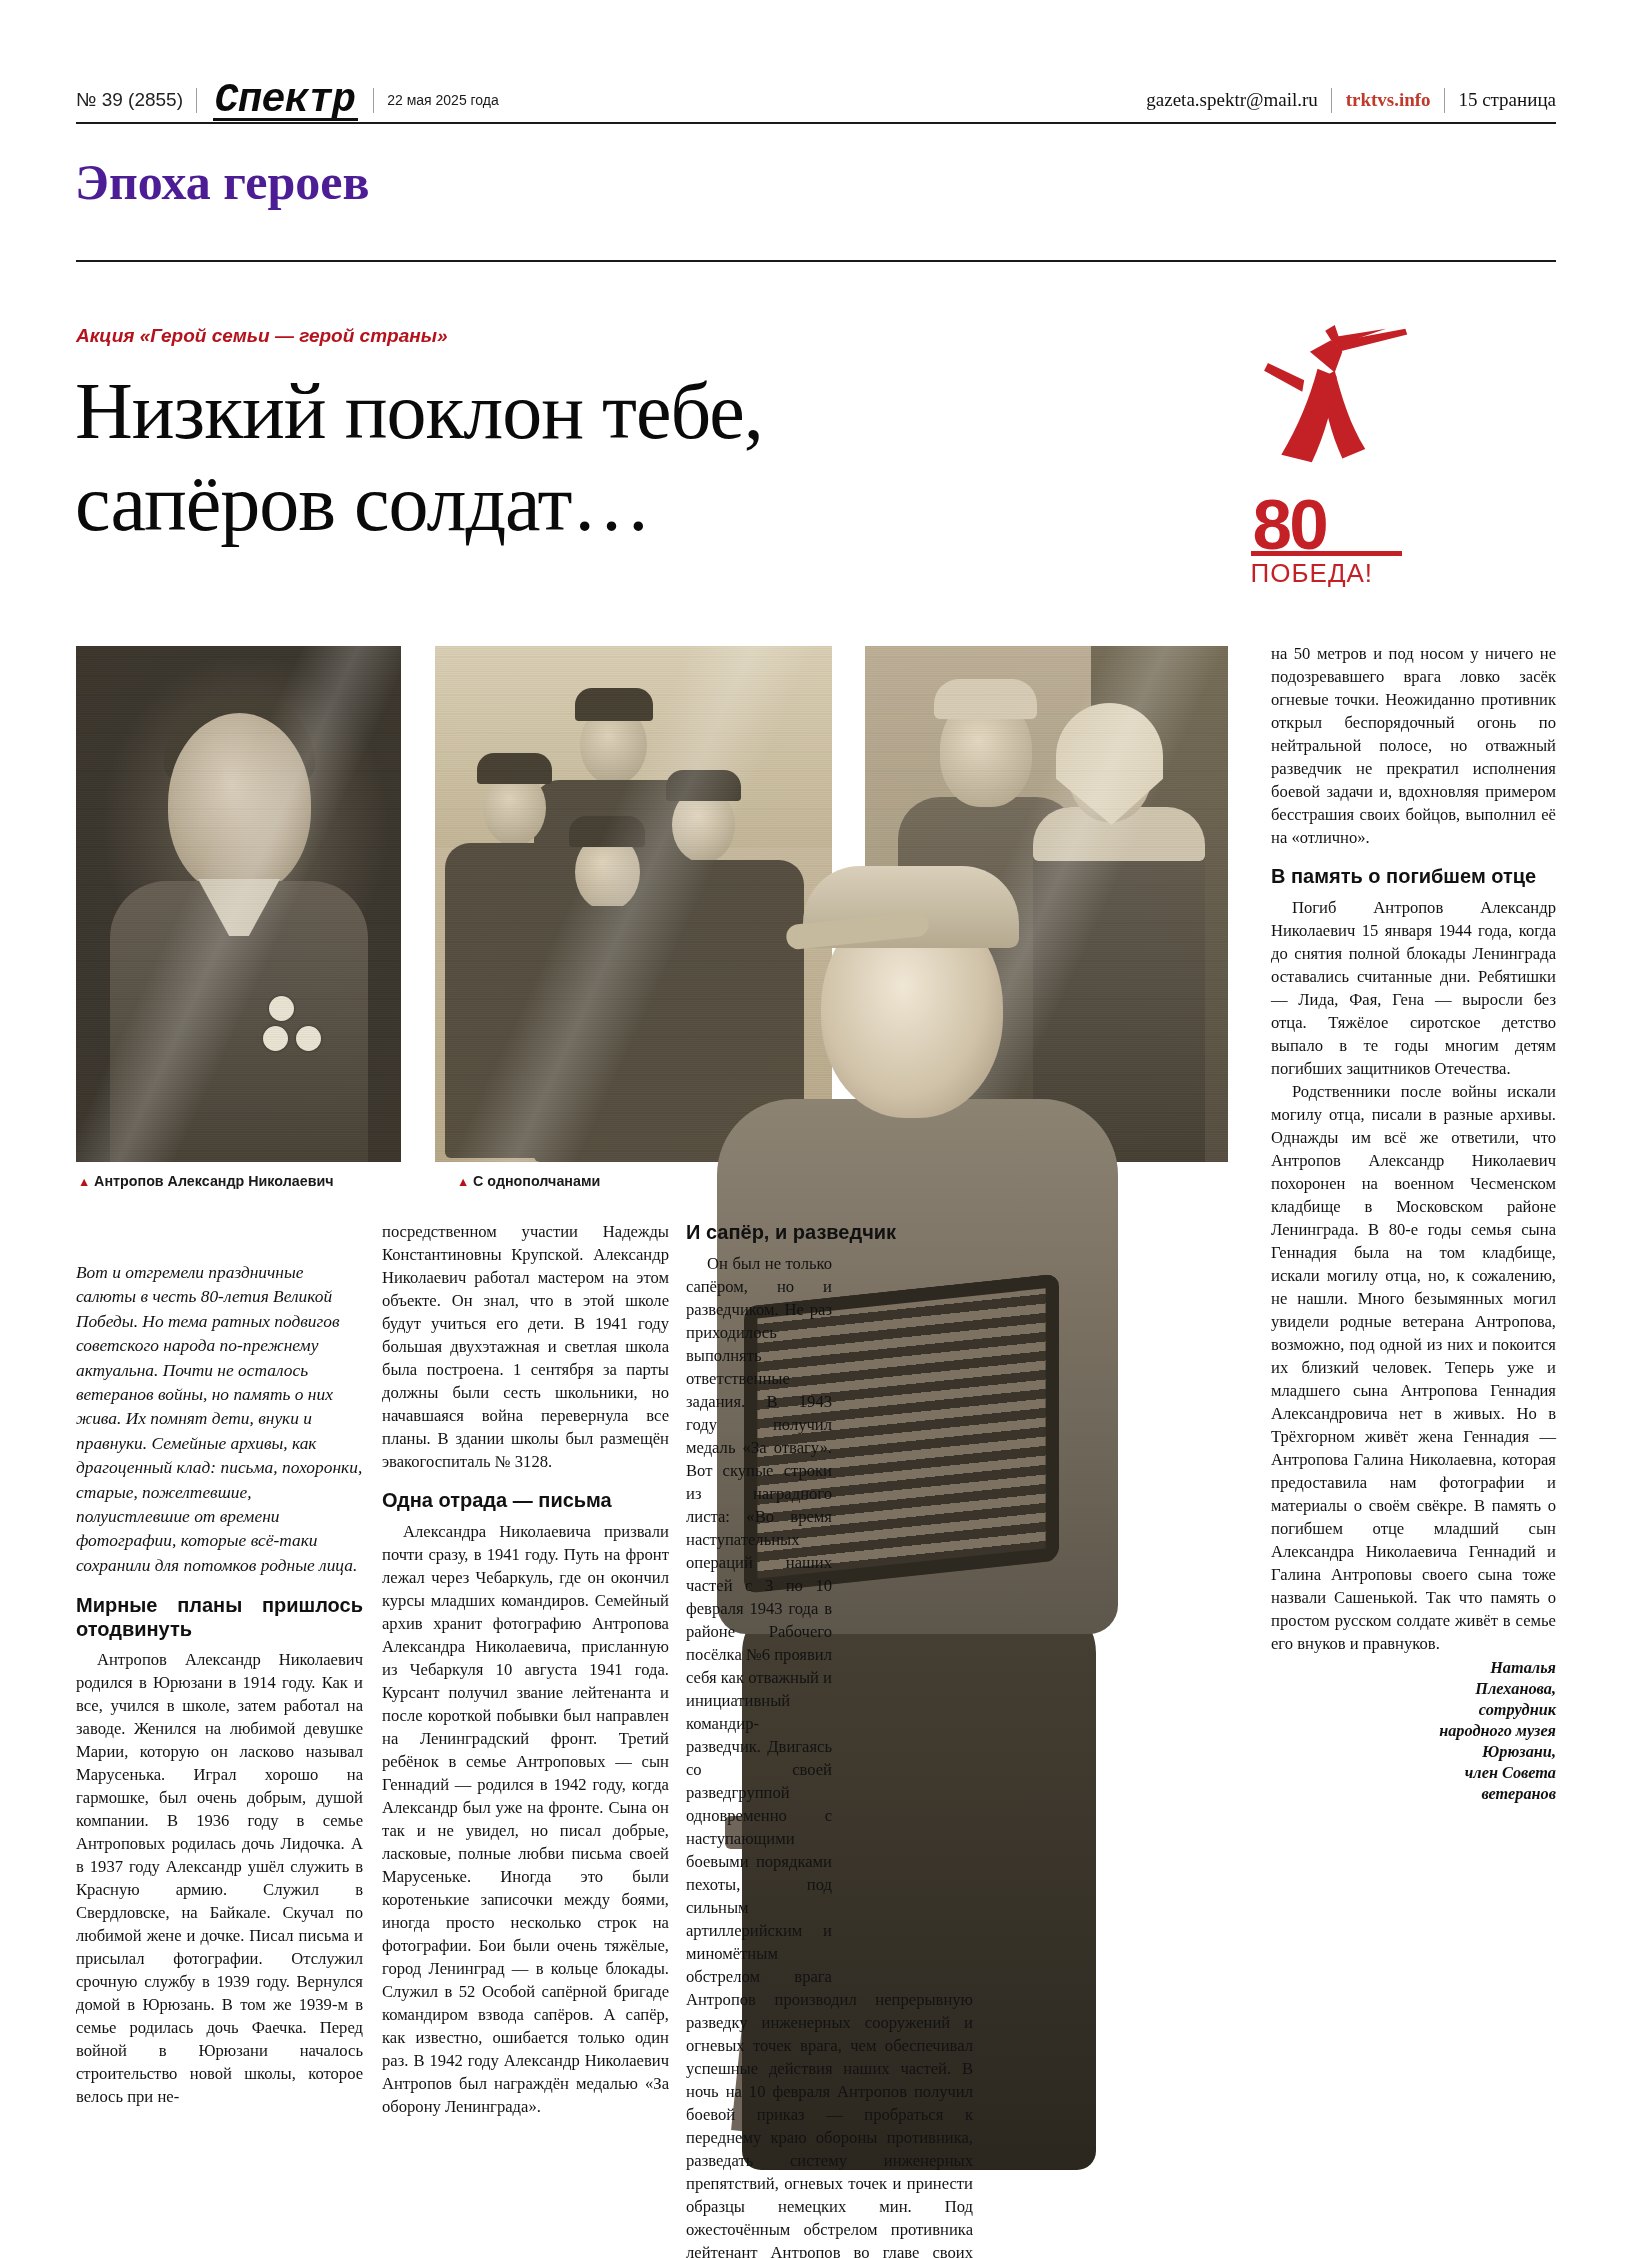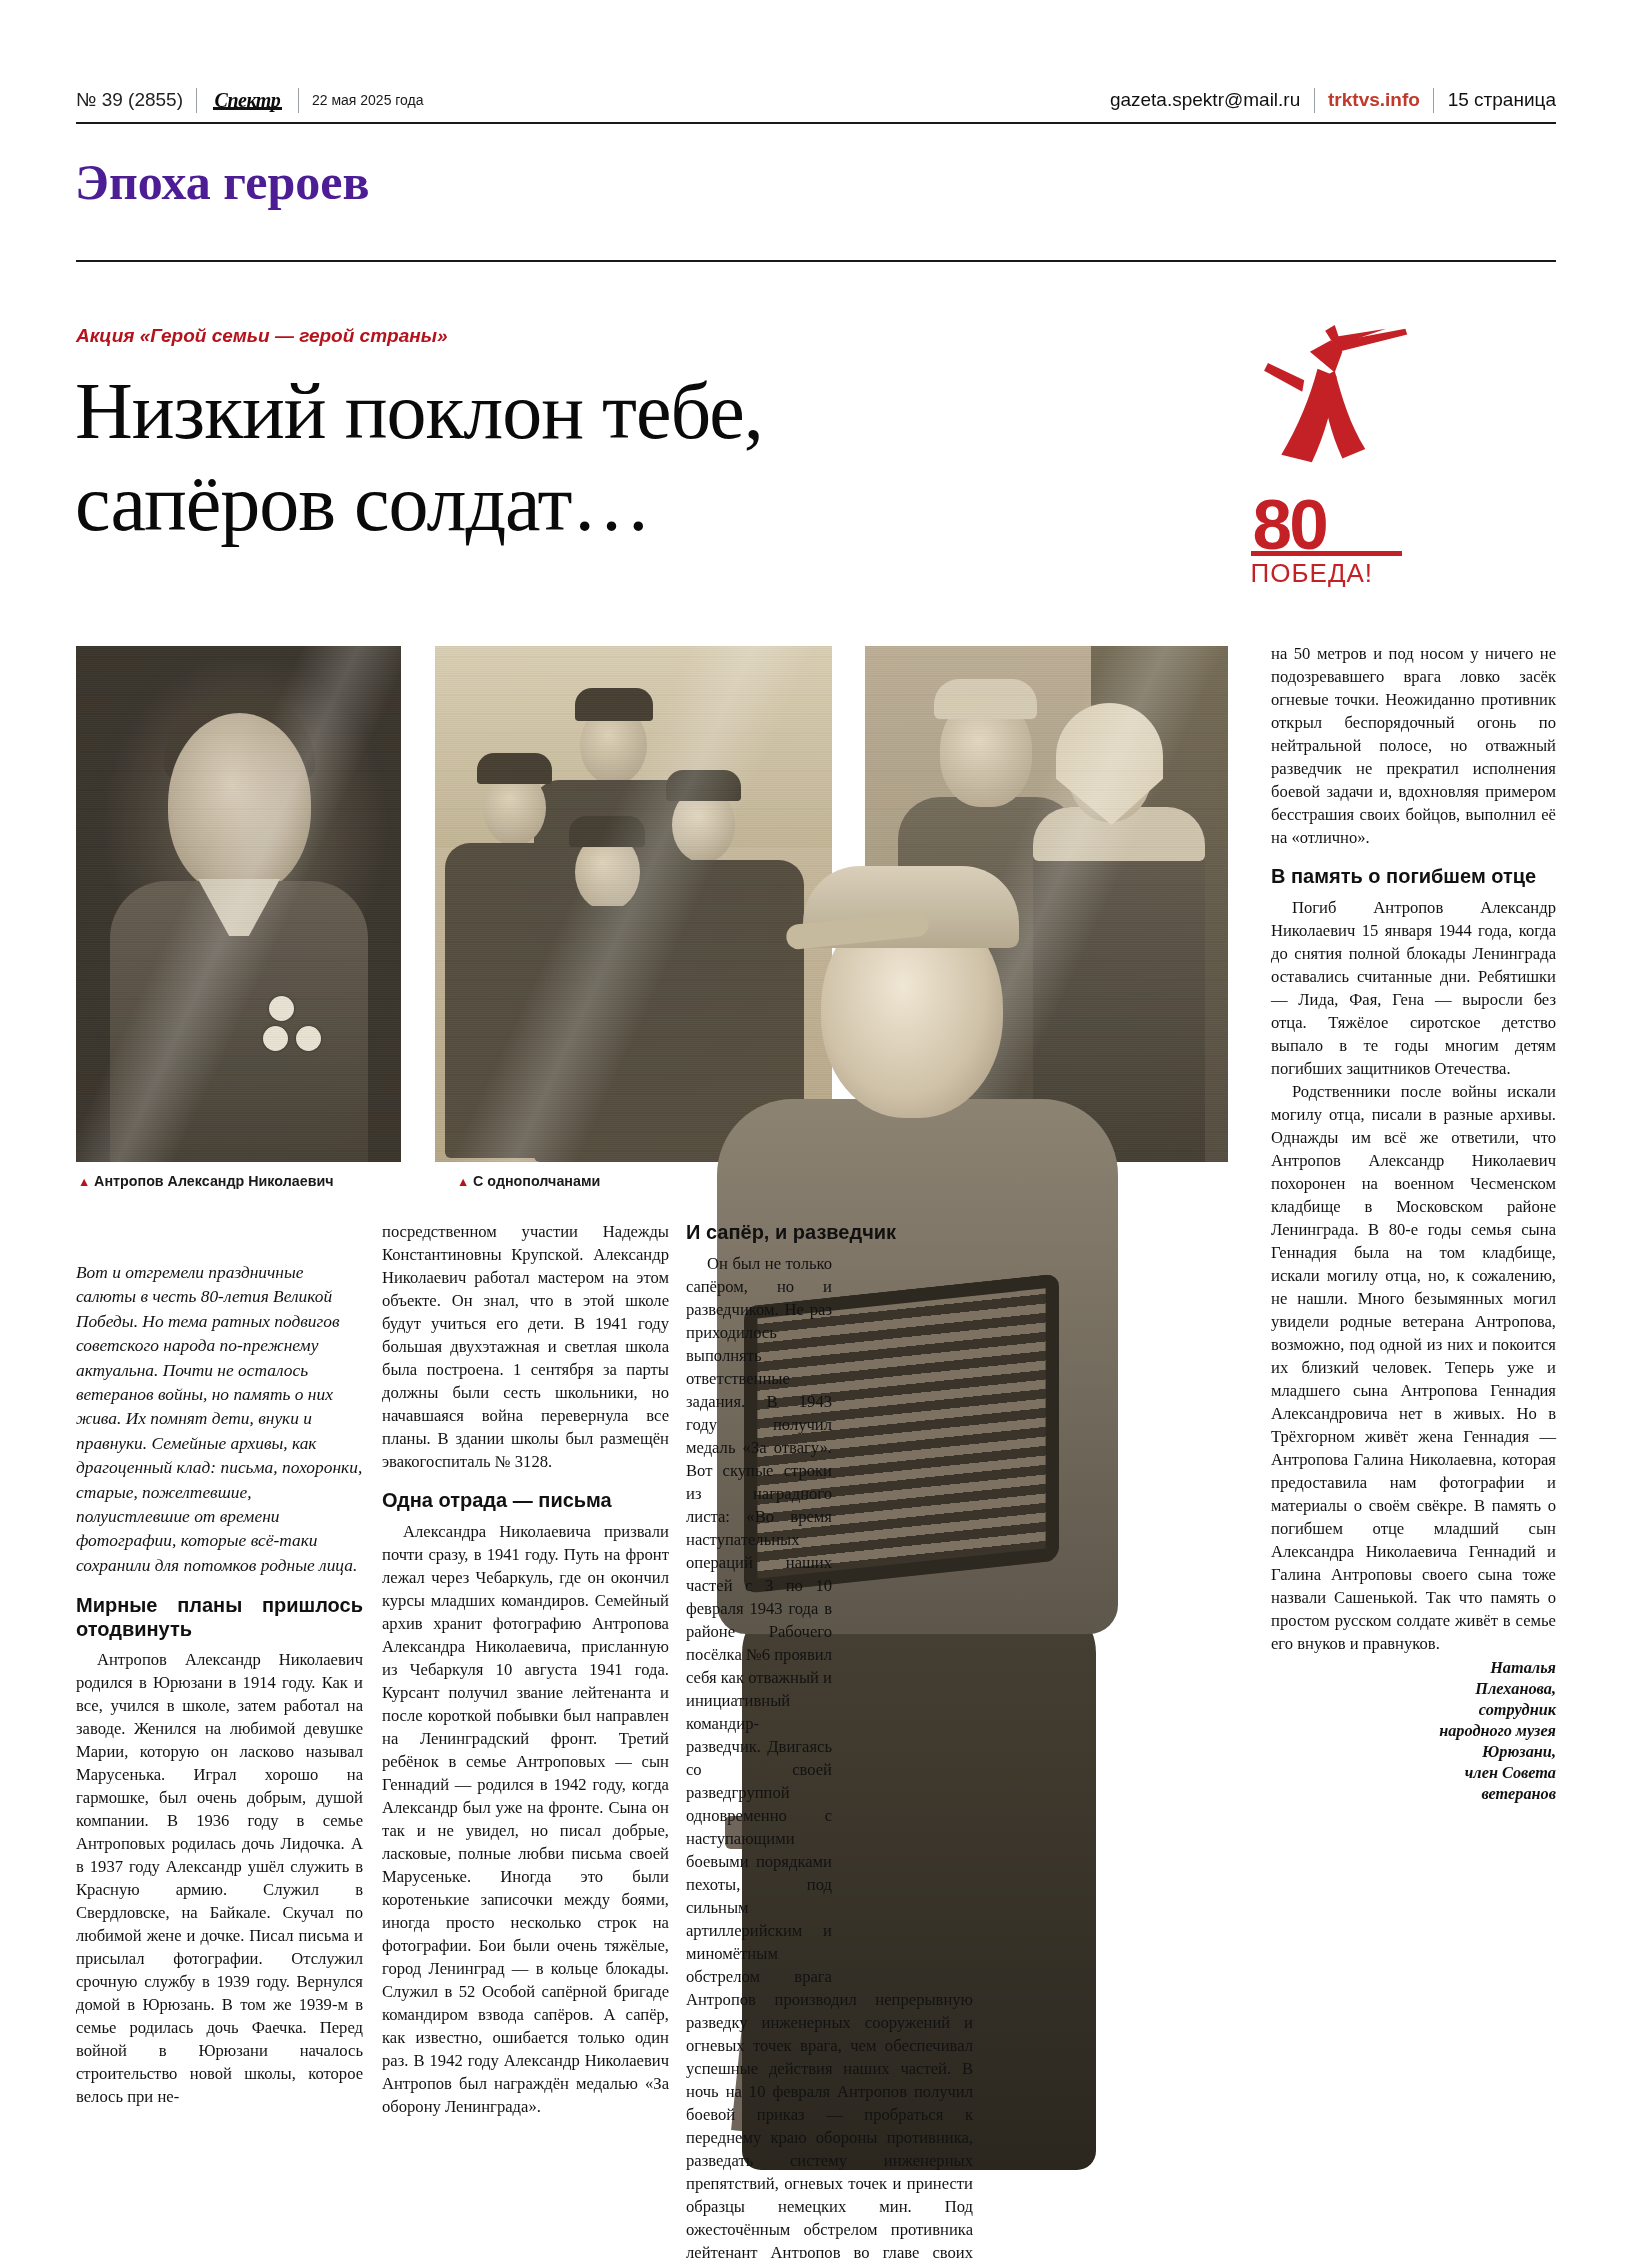--- a/index.html
+++ b/index.html
@@ -41,45 +41,45 @@
     white-space: nowrap;
   }
   .mh-sep {
     display: inline-block;
     width: 1px;
     height: 25px;
     background: #9aa0a6;
     margin: 0 13.4px;
   }
   .logo-spektr {
-    font-family: Liberation Serif, serif;
+    font-family: Liberation Mono, monospace;
     font-style: italic;
     font-weight: bold;
-    font-size: 20px;
+    font-size: 40px;
     color: #0b0b0b;
     letter-spacing: -0.5px;
     position: relative;
     padding: 0 3.8px;
     white-space: nowrap;
   }
   .logo-spektr::after {
     content: "";
     position: absolute;
     left: 1.9px; right: 1.9px; bottom: 1.9px;
     height: 2.9px;
     background: #111;
   }
   .masthead .date {
     font-family: "Liberation Sans", sans-serif;
     font-size: 14px;
     white-space: nowrap;
   }
   .masthead .right {
     margin-left: auto;
-    font-family: Liberation Sans, sans-serif;
+    font-family: Liberation Serif, serif;
     font-size: 19px;
     white-space: nowrap;
     display: flex;
     align-items: center;
     gap: 0;
     justify-content: center;
   }
   .masthead .right .email { color: #111; }
   .masthead .right .site { color: #c0392b; font-weight: bold; }
   .masthead .right .pagenum { color: #111; }

